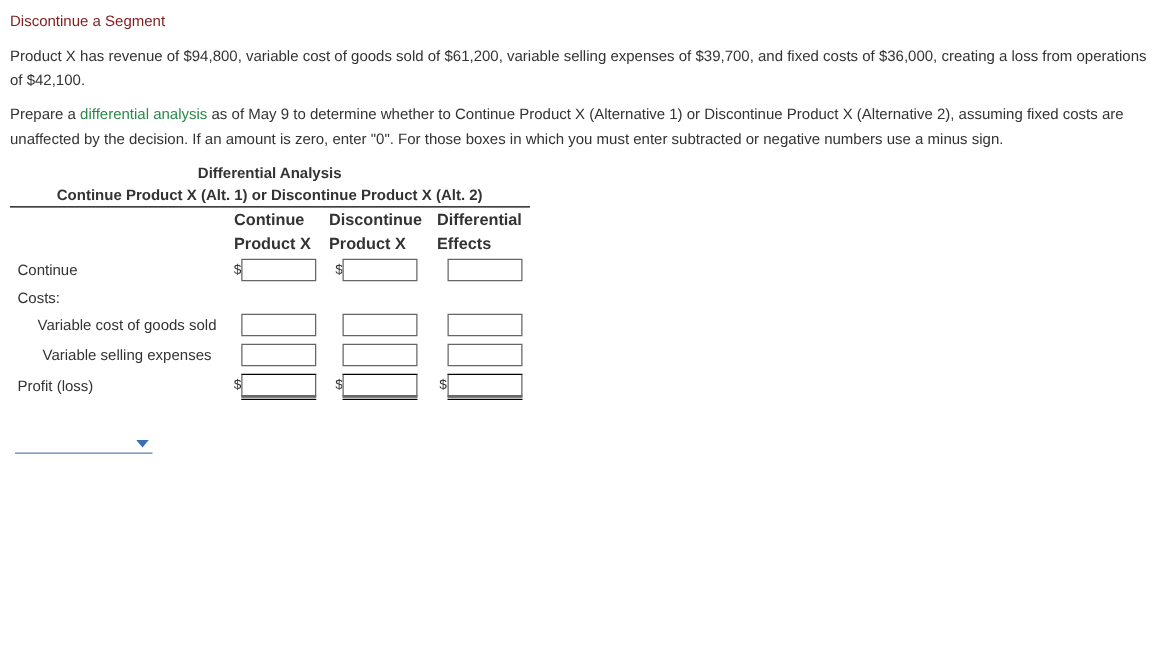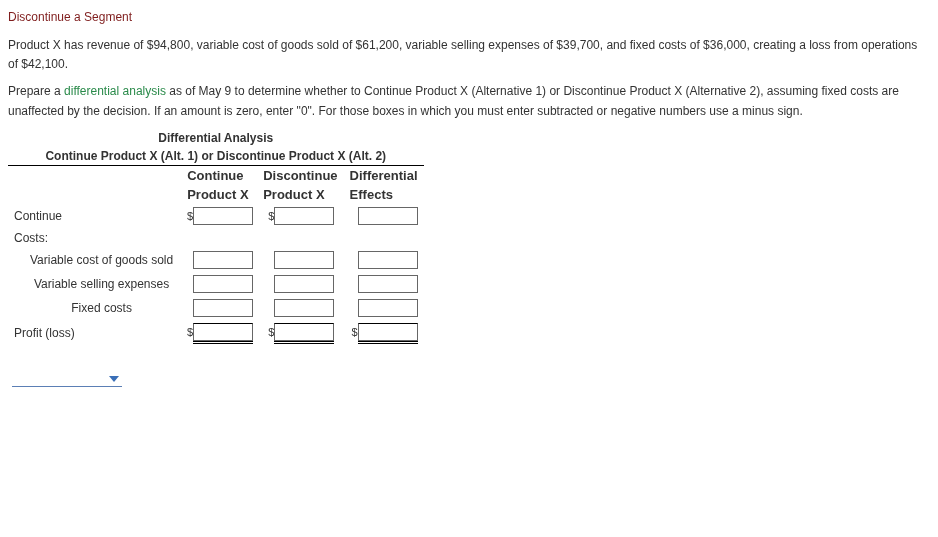--- a/index.html
+++ b/index.html
@@ -170,26 +170,20 @@
       <td class="data-col"><span class="dollar" style="visibility:hidden">$</span><span class="cell-wrap"><input class="cell" value="" style=""></span></td>
     </tr>
 
     <tr>
       <td class="label-col indent1">Variable selling expenses</td>
       <td class="data-col"><span class="dollar" style="visibility:hidden">$</span><span class="cell-wrap"><input class="cell" value="" style=""></span></td>
       <td class="data-col"><span class="dollar" style="visibility:hidden">$</span><span class="cell-wrap"><input class="cell" value="" style=""></span></td>
       <td class="data-col"><span class="dollar" style="visibility:hidden">$</span><span class="cell-wrap"><input class="cell" value="" style=""></span></td>
     </tr>
 
-    <tr>
-      <td class="label-col indent1">Fixed costs</td>
-      <td class="data-col"><span class="dollar" style="visibility:hidden">$</span><span class="cell-wrap"><input class="cell" value="" style=""></span></td>
-      <td class="data-col"><span class="dollar" style="visibility:hidden">$</span><span class="cell-wrap"><input class="cell" value="" style=""></span></td>
-      <td class="data-col"><span class="dollar" style="visibility:hidden">$</span><span class="cell-wrap"><input class="cell" value="" style=""></span></td>
-    </tr>
 
     <tr class="profit-row">
       <td class="label-col indent0">Profit (loss)</td>
       <td class="data-col"><span class="dollar">$</span><span class="cell-wrap"><input class="cell" value="" style=""></span></td>
       <td class="data-col"><span class="dollar">$</span><span class="cell-wrap"><input class="cell" value="" style=""></span></td>
       <td class="data-col"><span class="dollar">$</span><span class="cell-wrap"><input class="cell" value="" style=""></span></td>
     </tr>
   </tbody>
     </table>
 </div>

